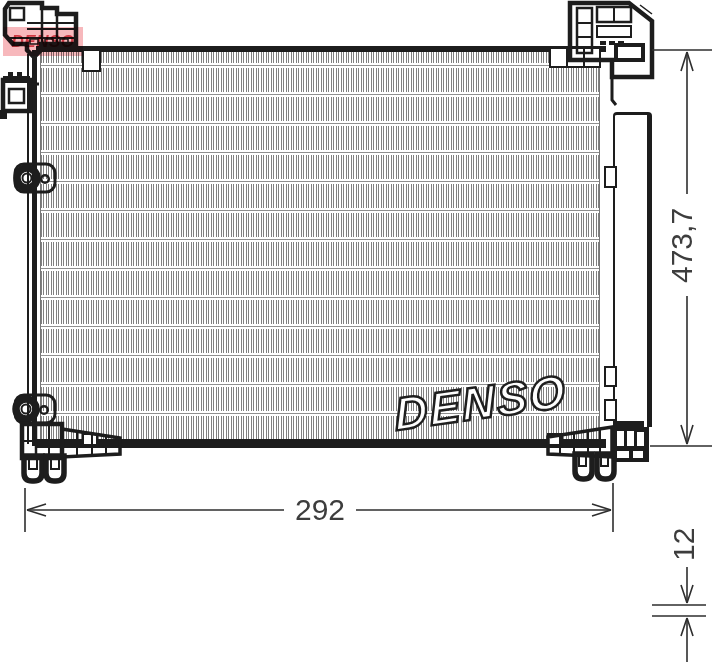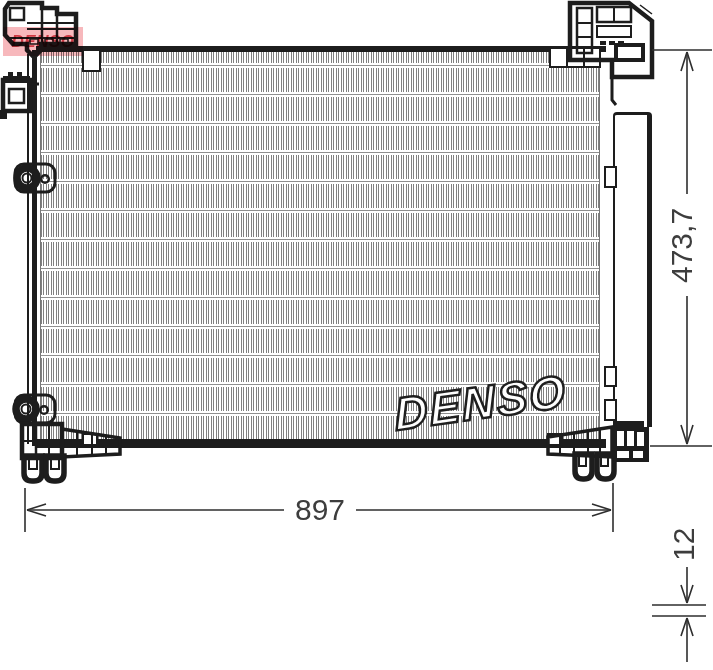--- a/index.html
+++ b/index.html
@@ -211,17 +211,17 @@
       <line class="dim" x1="687" y1="618" x2="687" y2="662"></line>
     </g>
   </svg>
 
   <div class="abs denso-watermark">DENSO</div>
 
   <div class="abs denso-logo">
     <span>DENSO</span>
   </div>
 
-  <div class="abs dim-label dim-w">897</div>
+  <div class="abs dim-label dim-w">292</div>
   <div class="abs dim-label dim-h">473,7</div>
   <div class="abs dim-label dim-d">12</div>
 
 </div>
 
 </body></html>

